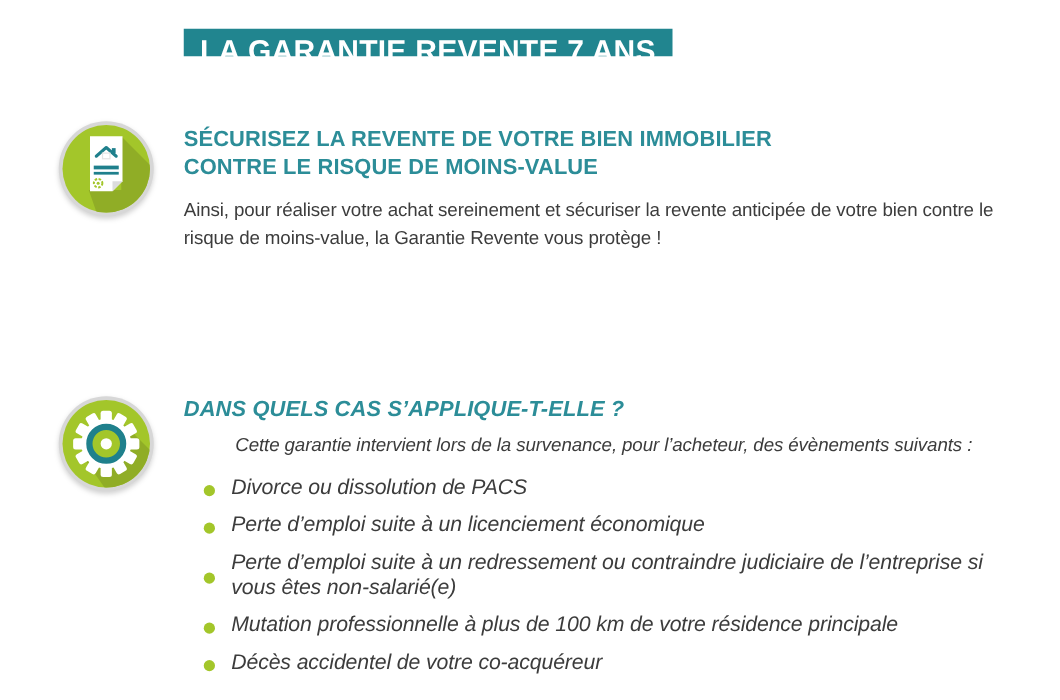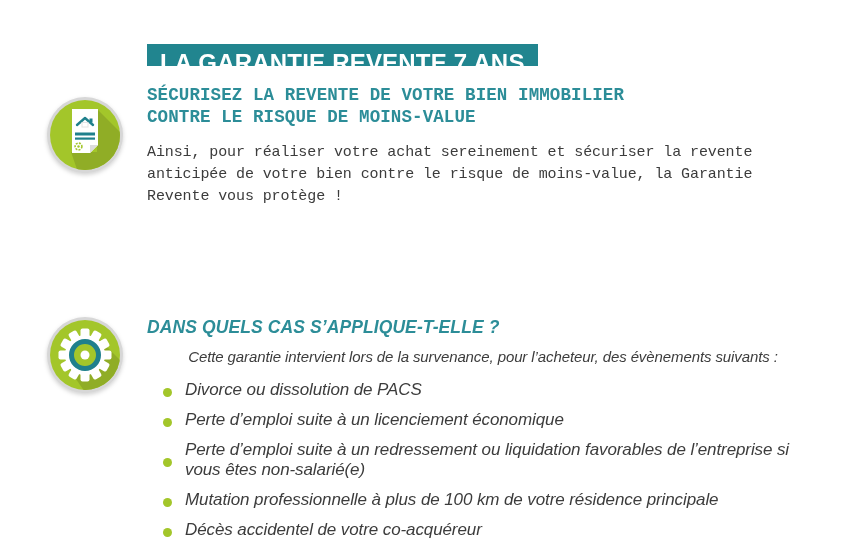--- a/index.html
+++ b/index.html
@@ -6,41 +6,41 @@
   html, body {
     width: 848px; height: 560px;
     background: #ffffff;
     font-family: "Liberation Sans", "DejaVu Sans", sans-serif;
     color: #3c3c3c;
     overflow: hidden;
     position: relative;
   }
   .banner {
     position: absolute;
-    left: 147px; top: 44px;
+    left: 147px; top: 23px;
     height: 22px;
     background: #21858F;
     color: #ffffff;
     font-size: 24px;
     font-weight: bold;
     line-height: 38px;
     padding: 0 13px;
     letter-spacing: 0.2px;
     white-space: nowrap;
   }
   .icon-wrap {
     position: absolute;
     left: 45px;
     width: 80px; height: 80px;
   }
   .icon-wrap svg { filter: drop-shadow(0 2px 2px rgba(0,0,0,0.18)); }
   #icon1 { top: 95px; }
   #icon2 { top: 315px; }
   .content { position: absolute; left: 147px; width: 672px; }
-  #content1 { top: 85px; font-family: Liberation Mono, monospace; }
+  #content1 { top: 101px; }
   #content2 { top: 317px; font-style: italic; }
   .section-heading {
     color: #2C8D98;
     font-size: 17.5px;
     font-weight: bold;
     line-height: 21.5px;
     letter-spacing: 0.1px;
   }
   .body-text {
     font-size: 15px;
@@ -152,21 +152,21 @@
     <li>
       <span class="bullet-dot"></span>
       <span class="bullet-text">Divorce ou dissolution de PACS</span>
     </li>
     <li>
       <span class="bullet-dot"></span>
       <span class="bullet-text">Perte d’emploi suite à un licenciement économique</span>
     </li>
     <li>
       <span class="bullet-dot"></span>
-      <span class="bullet-text">Perte d’emploi suite à un redressement ou liquidation favorables de l’entreprise si vous êtes non-salarié(e)</span>
+      <span class="bullet-text">Perte d’emploi suite à un redressement ou contraindre judiciaire de l’entreprise si vous êtes non-salarié(e)</span>
     </li>
     <li>
       <span class="bullet-dot"></span>
       <span class="bullet-text">Mutation professionnelle à plus de 100 km  de votre résidence principale</span>
     </li>
     <li>
       <span class="bullet-dot"></span>
       <span class="bullet-text">Décès accidentel de votre co-acquéreur</span>
     </li>
   </ul>

